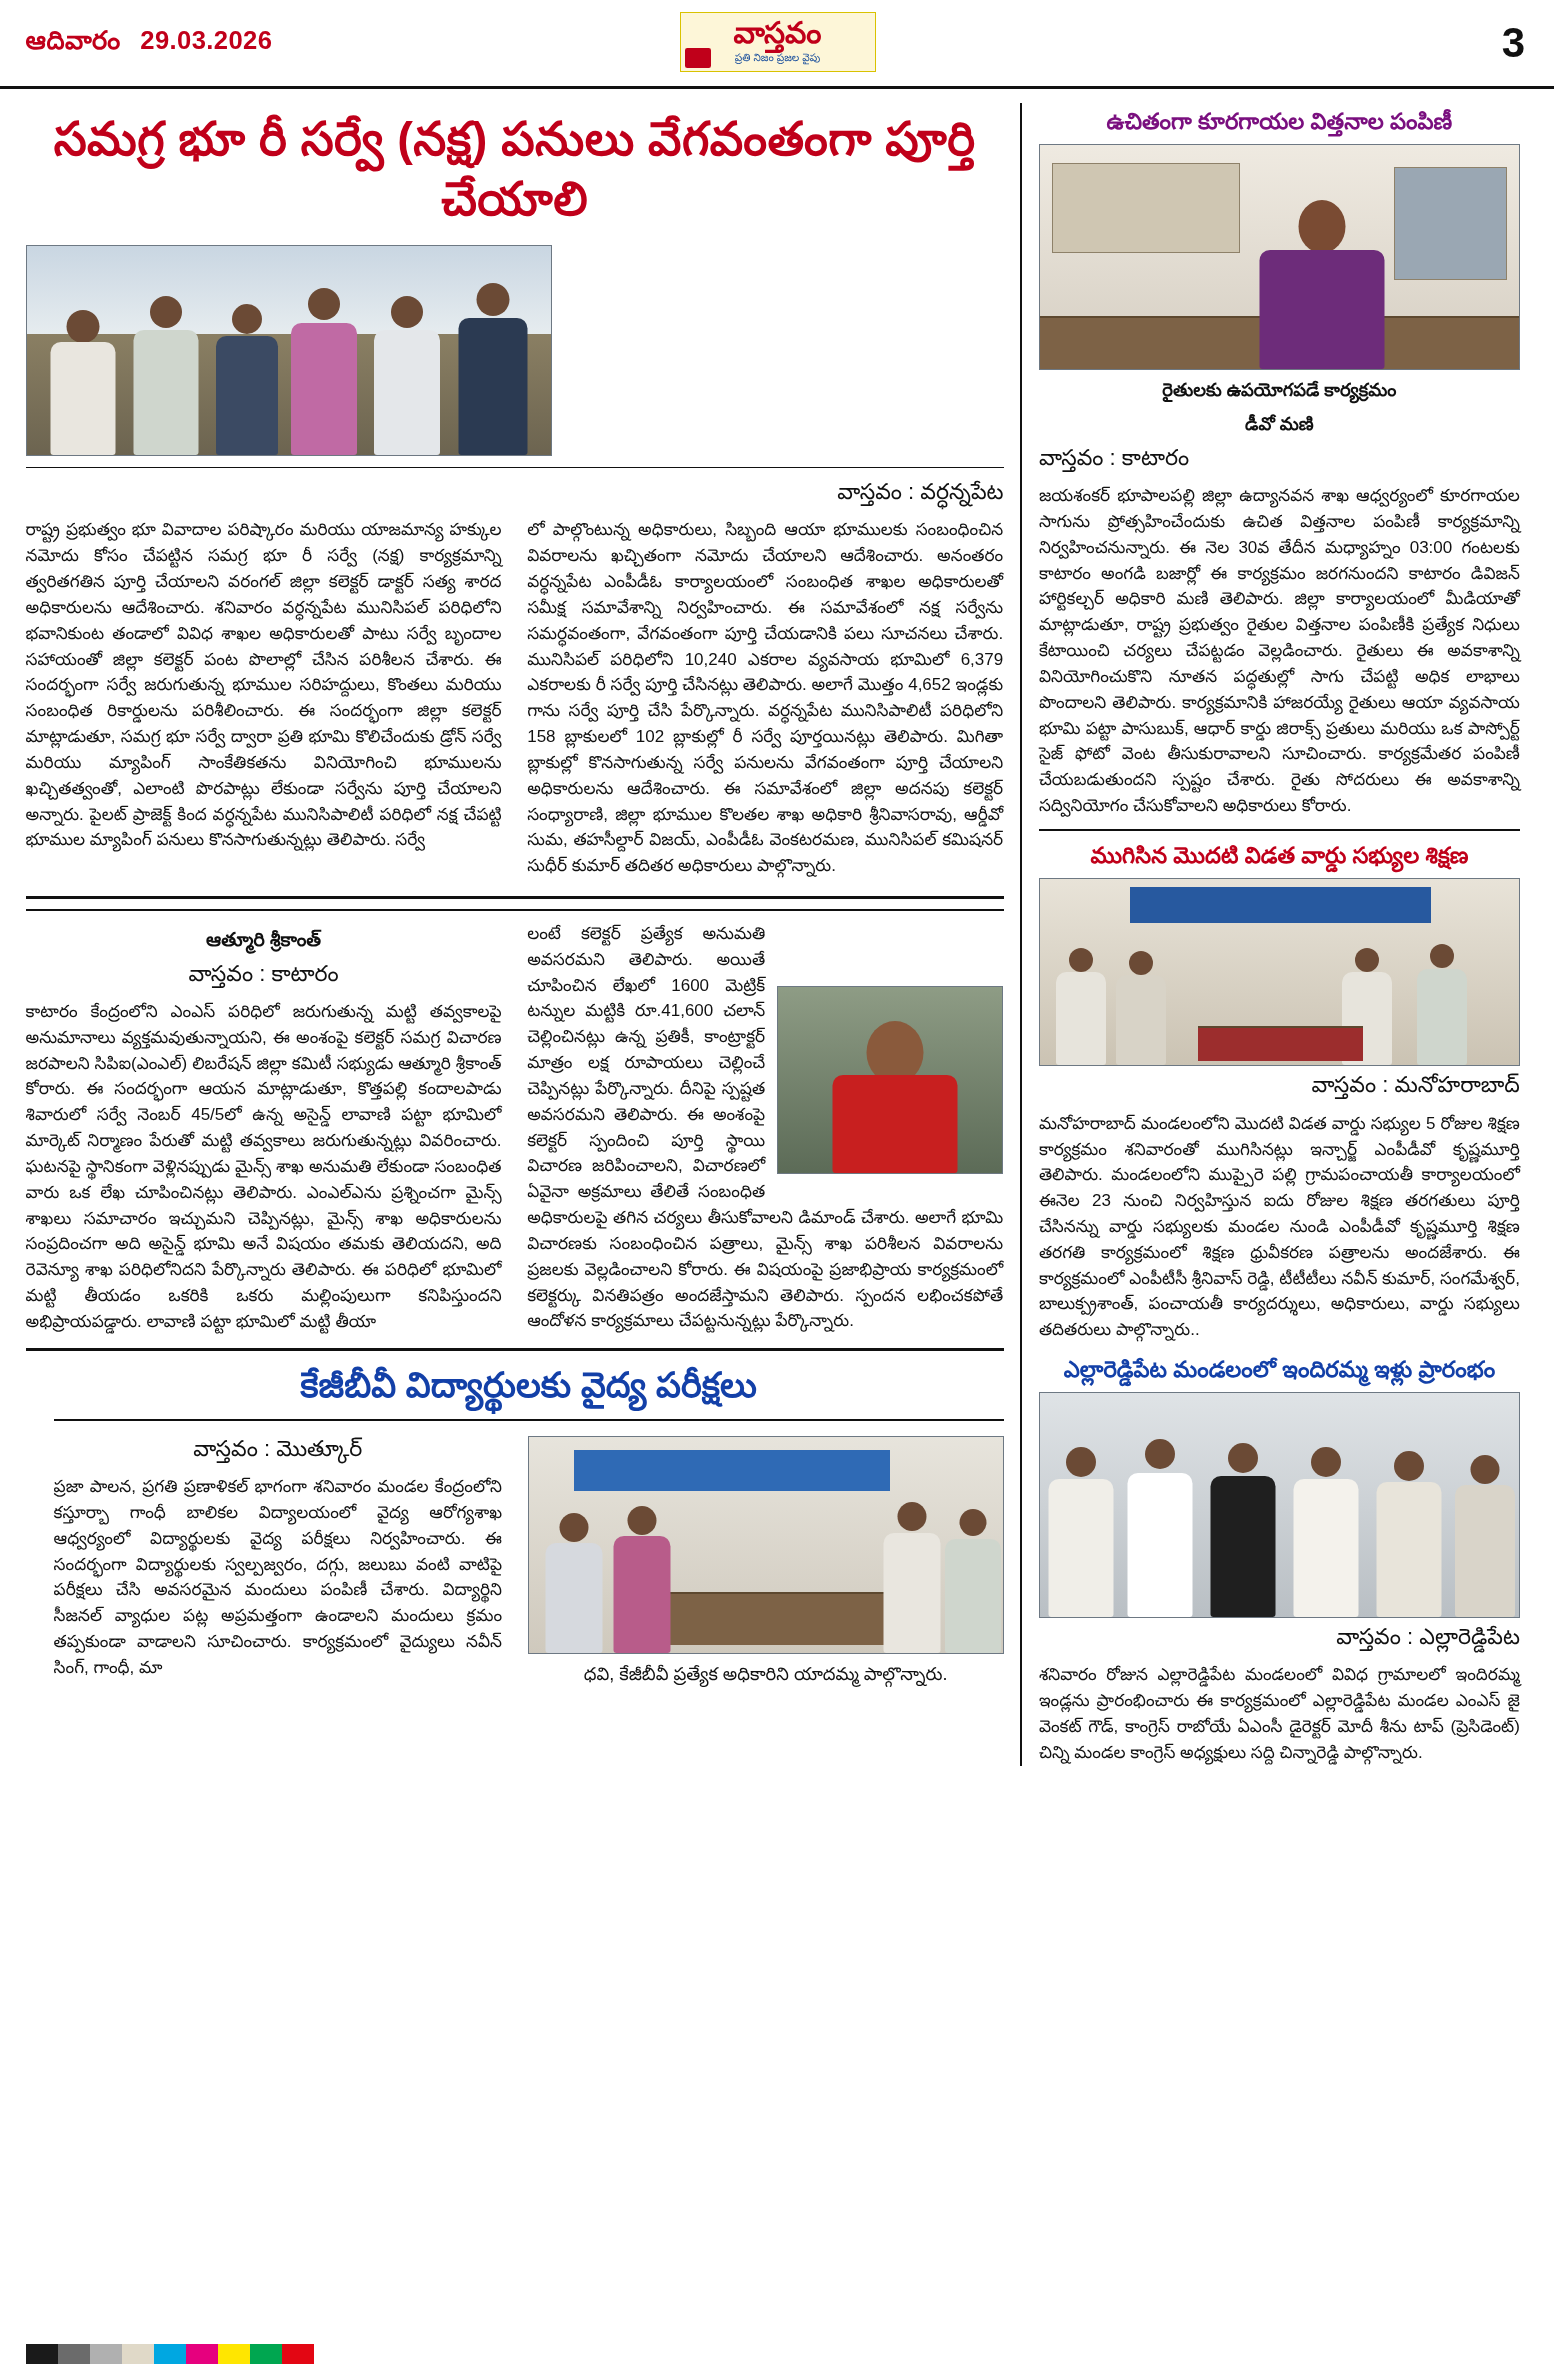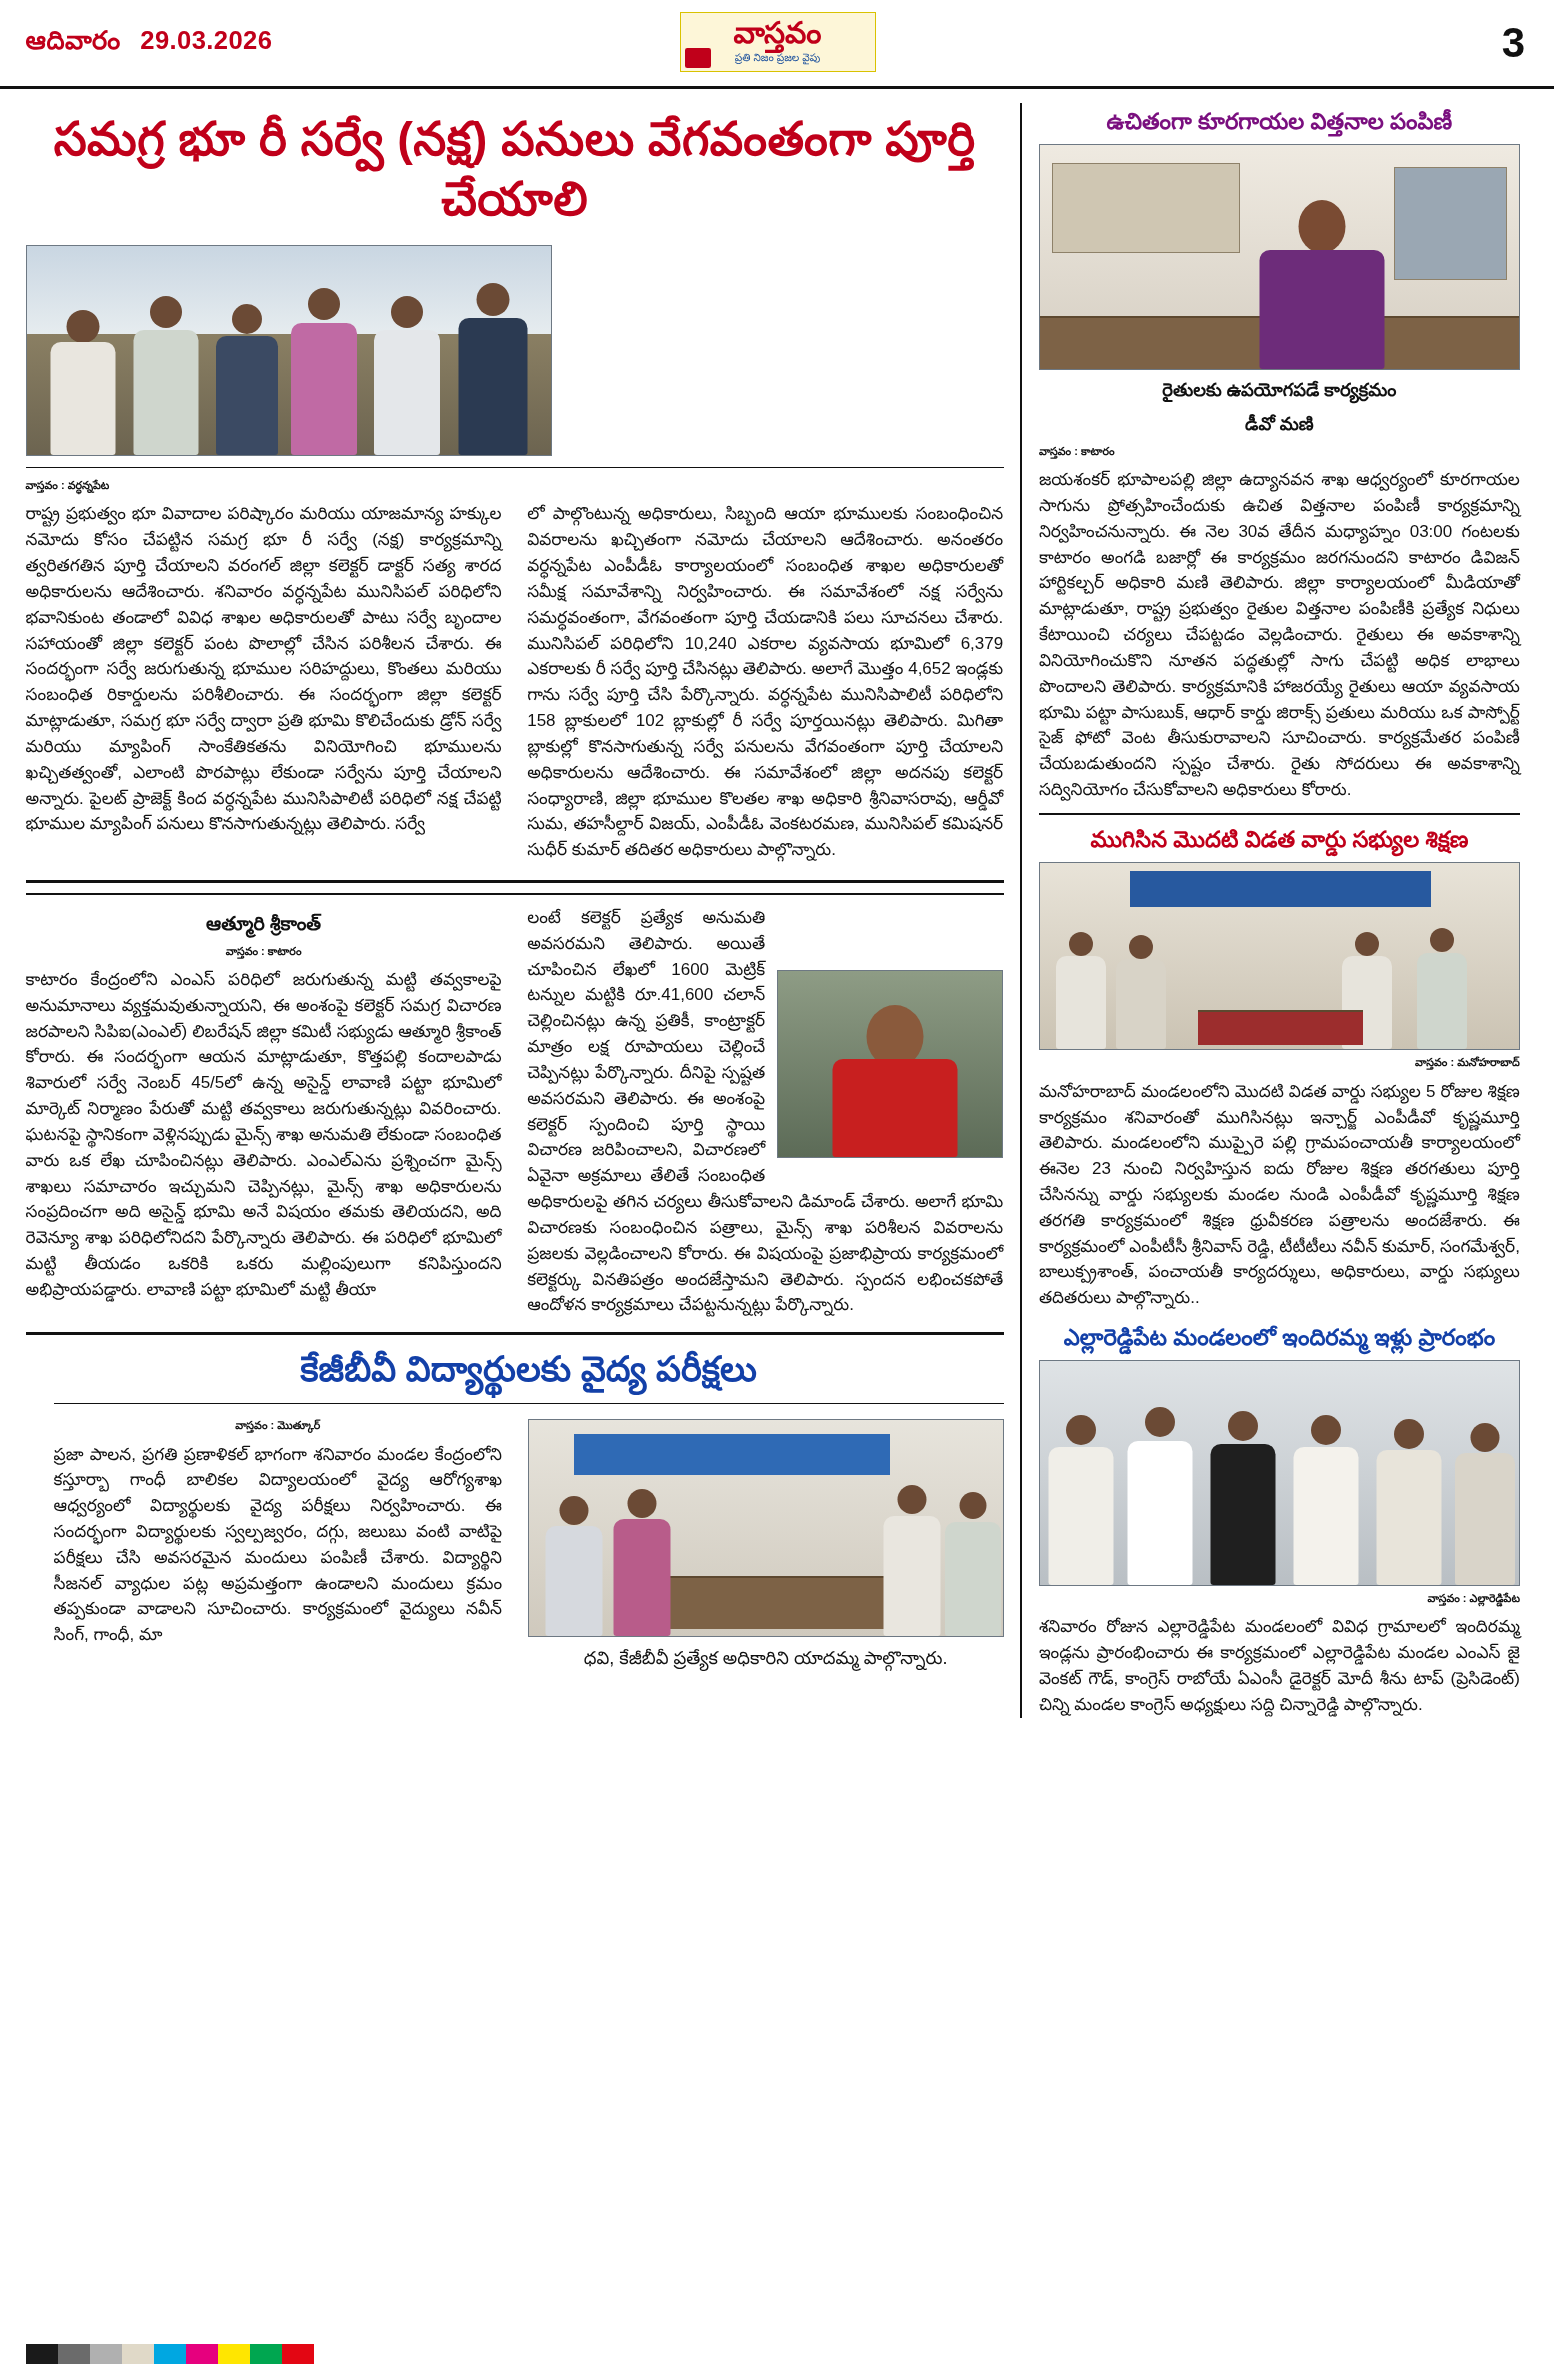--- a/index.html
+++ b/index.html
@@ -136,22 +136,22 @@
     font-weight: bold;
     text-align: center;
   }
   .byline {
     font-size: 19px;
     font-weight: bold;
     text-align: center;
     margin: 7.5px 0 6px 0;
   }
   .dateline {
-    font-size: 11px;
-    font-weight: bold;
+    font-size: 22px;
+    font-weight: normal;
     text-align: center;
     margin: 4.5px 0 7.5px 0;
   }
   .caption {
     font-size: 18px;
     text-align: center;
     line-height: 1.45;
     margin-top: 7.5px;
   }
   .caption.bold { font-weight: bold; }
@@ -281,21 +281,21 @@
                 <div class="torso" style="width:66px;height:125px;background:#e4e7ea;"></div>
               </div>
               <div class="fig" style="left:430px; width:72px; height:174px;">
                 <div class="head" style="width:33px;height:33px;top:1.5px;"></div>
                 <div class="torso" style="width:69px;height:137px;background:#2b3a52;"></div>
               </div>
             </div>
           </div>
 
           <div class="rule-thin"></div>
-          <div class="dateline" style="text-align:left;">వాస్తవం : వర్ధన్నపేట</div>
+          <div class="dateline" style="text-align:right;">వాస్తవం : వర్ధన్నపేట</div>
 
           <div style="display:flex; gap:25.6px; margin-top:4.5px;">
             <div class="body-text" style="width:476px;">రాష్ట్ర ప్రభుత్వం భూ వివాదాల పరిష్కారం మరియు యాజమాన్య హక్కుల నమోదు కోసం చేపట్టిన సమగ్ర భూ రీ సర్వే (నక్ష) కార్యక్రమాన్ని త్వరితగతిన పూర్తి చేయాలని వరంగల్ జిల్లా కలెక్టర్ డాక్టర్ సత్య శారద అధికారులను ఆదేశించారు. శనివారం వర్ధన్నపేట మునిసిపల్ పరిధిలోని భవానికుంట తండాలో వివిధ శాఖల అధికారులతో పాటు సర్వే బృందాల సహాయంతో జిల్లా కలెక్టర్ పంట పొలాల్లో చేసిన పరిశీలన చేశారు. ఈ సందర్భంగా సర్వే జరుగుతున్న భూముల సరిహద్దులు, కొంతలు మరియు సంబంధిత రికార్డులను పరిశీలించారు. ఈ సందర్భంగా జిల్లా కలెక్టర్ మాట్లాడుతూ, సమగ్ర భూ సర్వే ద్వారా ప్రతి భూమి కొలిచేందుకు డ్రోన్ సర్వే మరియు మ్యాపింగ్ సాంకేతికతను వినియోగించి భూములను ఖచ్చితత్వంతో, ఎలాంటి పొరపాట్లు లేకుండా సర్వేను పూర్తి చేయాలని అన్నారు. పైలట్ ప్రాజెక్ట్ కింద వర్ధన్నపేట మునిసిపాలిటీ పరిధిలో నక్ష చేపట్టి భూముల మ్యాపింగ్ పనులు కొనసాగుతున్నట్లు తెలిపారు. సర్వే</div>
             <div class="body-text" style="width:476px;">లో పాల్గొంటున్న అధికారులు, సిబ్బంది ఆయా భూములకు సంబంధించిన వివరాలను ఖచ్చితంగా నమోదు చేయాలని ఆదేశించారు. అనంతరం వర్ధన్నపేట ఎంపీడీఓ కార్యాలయంలో సంబంధిత శాఖల అధికారులతో సమీక్ష సమావేశాన్ని నిర్వహించారు. ఈ సమావేశంలో నక్ష సర్వేను సమర్ధవంతంగా, వేగవంతంగా పూర్తి చేయడానికి పలు సూచనలు చేశారు. మునిసిపల్ పరిధిలోని 10,240 ఎకరాల వ్యవసాయ భూమిలో 6,379 ఎకరాలకు రీ సర్వే పూర్తి చేసినట్లు తెలిపారు. అలాగే మొత్తం 4,652 ఇండ్లకు గాను సర్వే పూర్తి చేసి పేర్కొన్నారు. వర్ధన్నపేట మునిసిపాలిటీ పరిధిలోని 158 బ్లాకులలో 102 బ్లాకుల్లో రీ సర్వే పూర్తయినట్లు తెలిపారు. మిగితా బ్లాకుల్లో కొనసాగుతున్న సర్వే పనులను వేగవంతంగా పూర్తి చేయాలని అధికారులను ఆదేశించారు. ఈ సమావేశంలో జిల్లా అదనపు కలెక్టర్ సంధ్యారాణి, జిల్లా భూముల కొలతల శాఖ అధికారి శ్రీనివాసరావు, ఆర్డీవో సుమ, తహసీల్దార్ విజయ్, ఎంపీడీఓ వెంకటరమణ, మునిసిపల్ కమిషనర్ సుధీర్ కుమార్ తదితర అధికారులు పాల్గొన్నారు.</div>
           </div>
         </div>
 
         <div class="rule-thick" style="margin-top:16.5px;"></div>
 
         <div style="margin-top:6px;">

